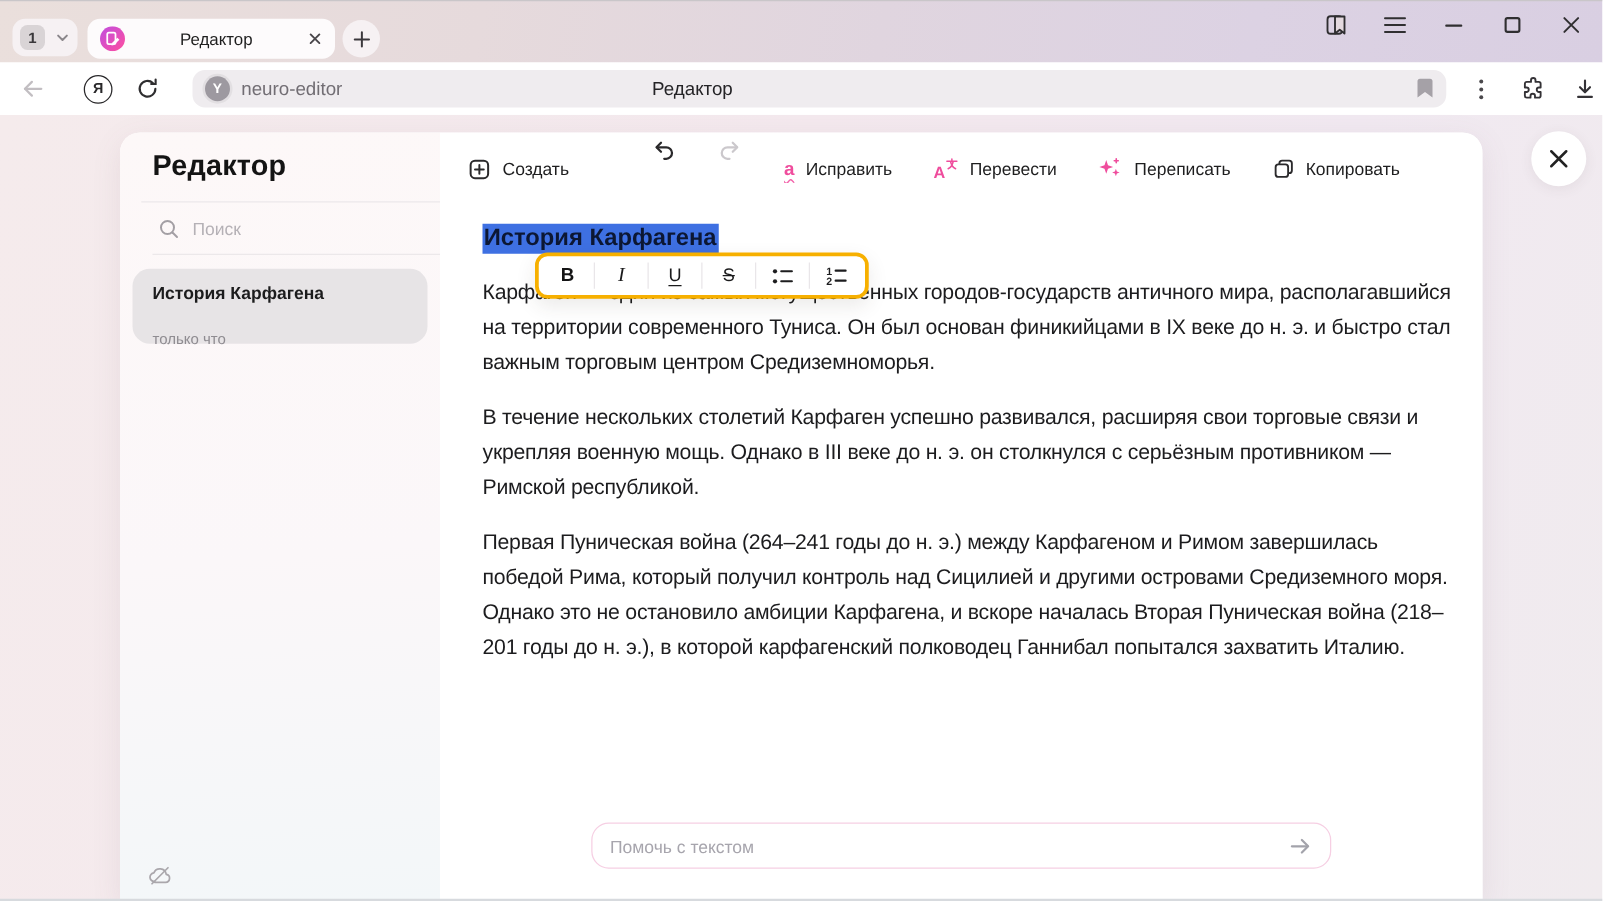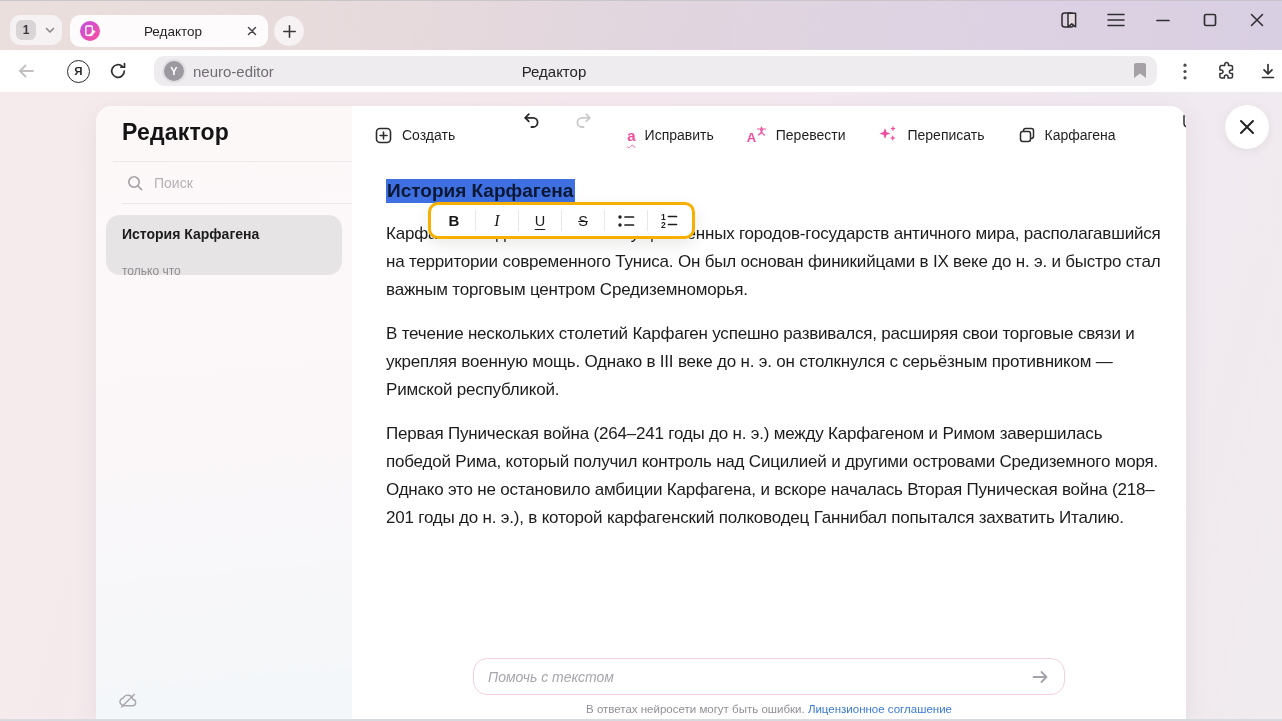--- a/index.html
+++ b/index.html
@@ -95,21 +95,21 @@
   .fb { font-weight:800; font-size:15px; color:#141415; }
   .fi { font-family:"Liberation Serif", serif; font-style:italic; font-size:16px; color:#1b1b1c; }
   .fu { font-size:14.5px; color:#1b1b1c; text-decoration:underline; text-underline-offset:2.5px; }
   .fs { font-size:14.5px; color:#1b1b1c; text-decoration:line-through; }
 
   .fade { position:absolute; left:0; right:0; bottom:0; height:100px; z-index:2;
     background:linear-gradient(180deg,rgba(255,255,255,0) 0%,#fff 55%); }
   .ask { position:absolute; left:50%; transform:translateX(-50%); bottom:26px; width:592px; height:37px; z-index:3;
     background:#fff; border:1.5px solid #f6cfe3; border-radius:14px; display:flex; align-items:center; padding:0 14px; }
   .ask input { flex:1; border:none; outline:none; font-size:14px; color:#ec4899; background:transparent;
-    font-family:"Liberation Sans", sans-serif;font-style:italic; }
+    font-family:"Liberation Sans", sans-serif; }
   .ask input::placeholder { color:#a7a5ad; }
   .legal { position:absolute; left:0; right:0; bottom:6px; z-index:3; text-align:center; font-size:11.5px; color:#8f8f96; }
   .legal a { color:#3a7bd5; text-decoration:none; cursor:pointer; }
 
   svg { display:block; }
 </style>
 </head>
 <body>
 
 <div class="window">
@@ -325,21 +325,21 @@
             <span>Переписать</span>
           </div>
 
           <div class="tb-item">
             <span>
               <svg width="18" height="18" viewBox="0 0 18 18" fill="none" stroke="#2b2a2c" stroke-width="1.5">
                 <rect x="5.5" y="2.5" width="10" height="10" rx="2.2"></rect>
                 <rect x="2.5" y="5.5" width="10" height="10" rx="2.2" fill="#fff"></rect>
               </svg>
             </span>
-            <span>Карфагена</span>
+            <span>Копировать</span>
           </div>
 
           <div class="tb-div"></div>
 
           <span class="navbtn">
             <svg width="20" height="18" viewBox="0 0 20 18" fill="none" stroke="#2b2a2c" stroke-width="1.5">
               <rect x="2" y="2" width="16" height="14" rx="3.5"></rect>
               <path d="M11 2 h3.5 a3.5 3.5 0 0 1 3.5 3.5 v7 a3.5 3.5 0 0 1 -3.5 3.5 H11 z" fill="#2b2a2c" stroke="none"></path>
             </svg>
           </span>
@@ -398,24 +398,20 @@
         <div class="ask">
           <input type="text" placeholder="Помочь с текстом" style="">
           <span>
             <svg width="20" height="20" viewBox="0 0 20 20" fill="none" stroke="#a3a3ab" stroke-width="1.8" stroke-linecap="round" stroke-linejoin="round">
                 <path d="M3.5 10 H16"></path>
                 <path d="M11.5 5 l5 5 -5 5"></path>
               </svg>
           </span>
         </div>
 
-        <div class="legal">
-          <span>В ответах нейросети могут быть ошибки.</span>
-          <a>Лицензионное соглашение</a>
-        </div>
       </main>
     </div>
 
     <button class="close-fab">
       <span>
         <svg width="18" height="18" viewBox="0 0 18 18">
             <path d="M3 3 L15 15 M15 3 L3 15" stroke="#222" stroke-width="2" stroke-linecap="round"></path>
           </svg>
       </span>
     </button>

